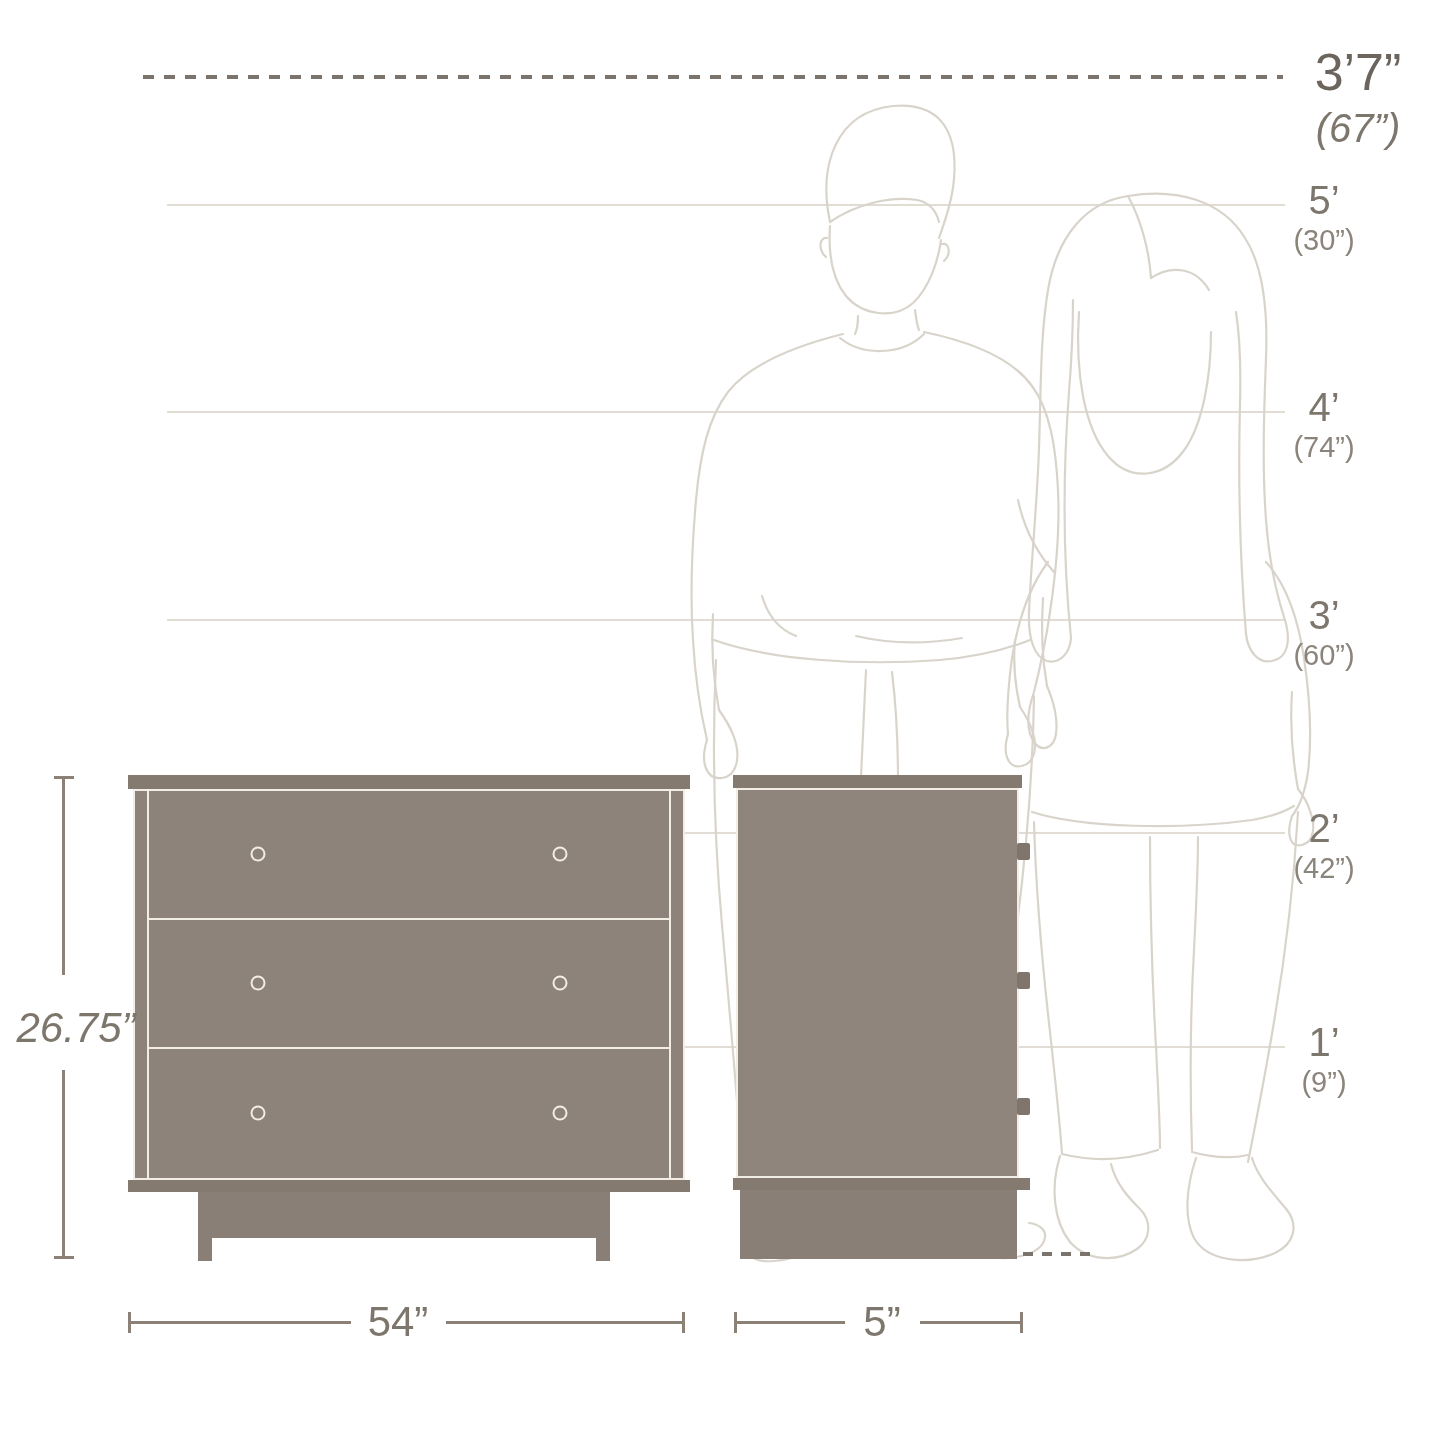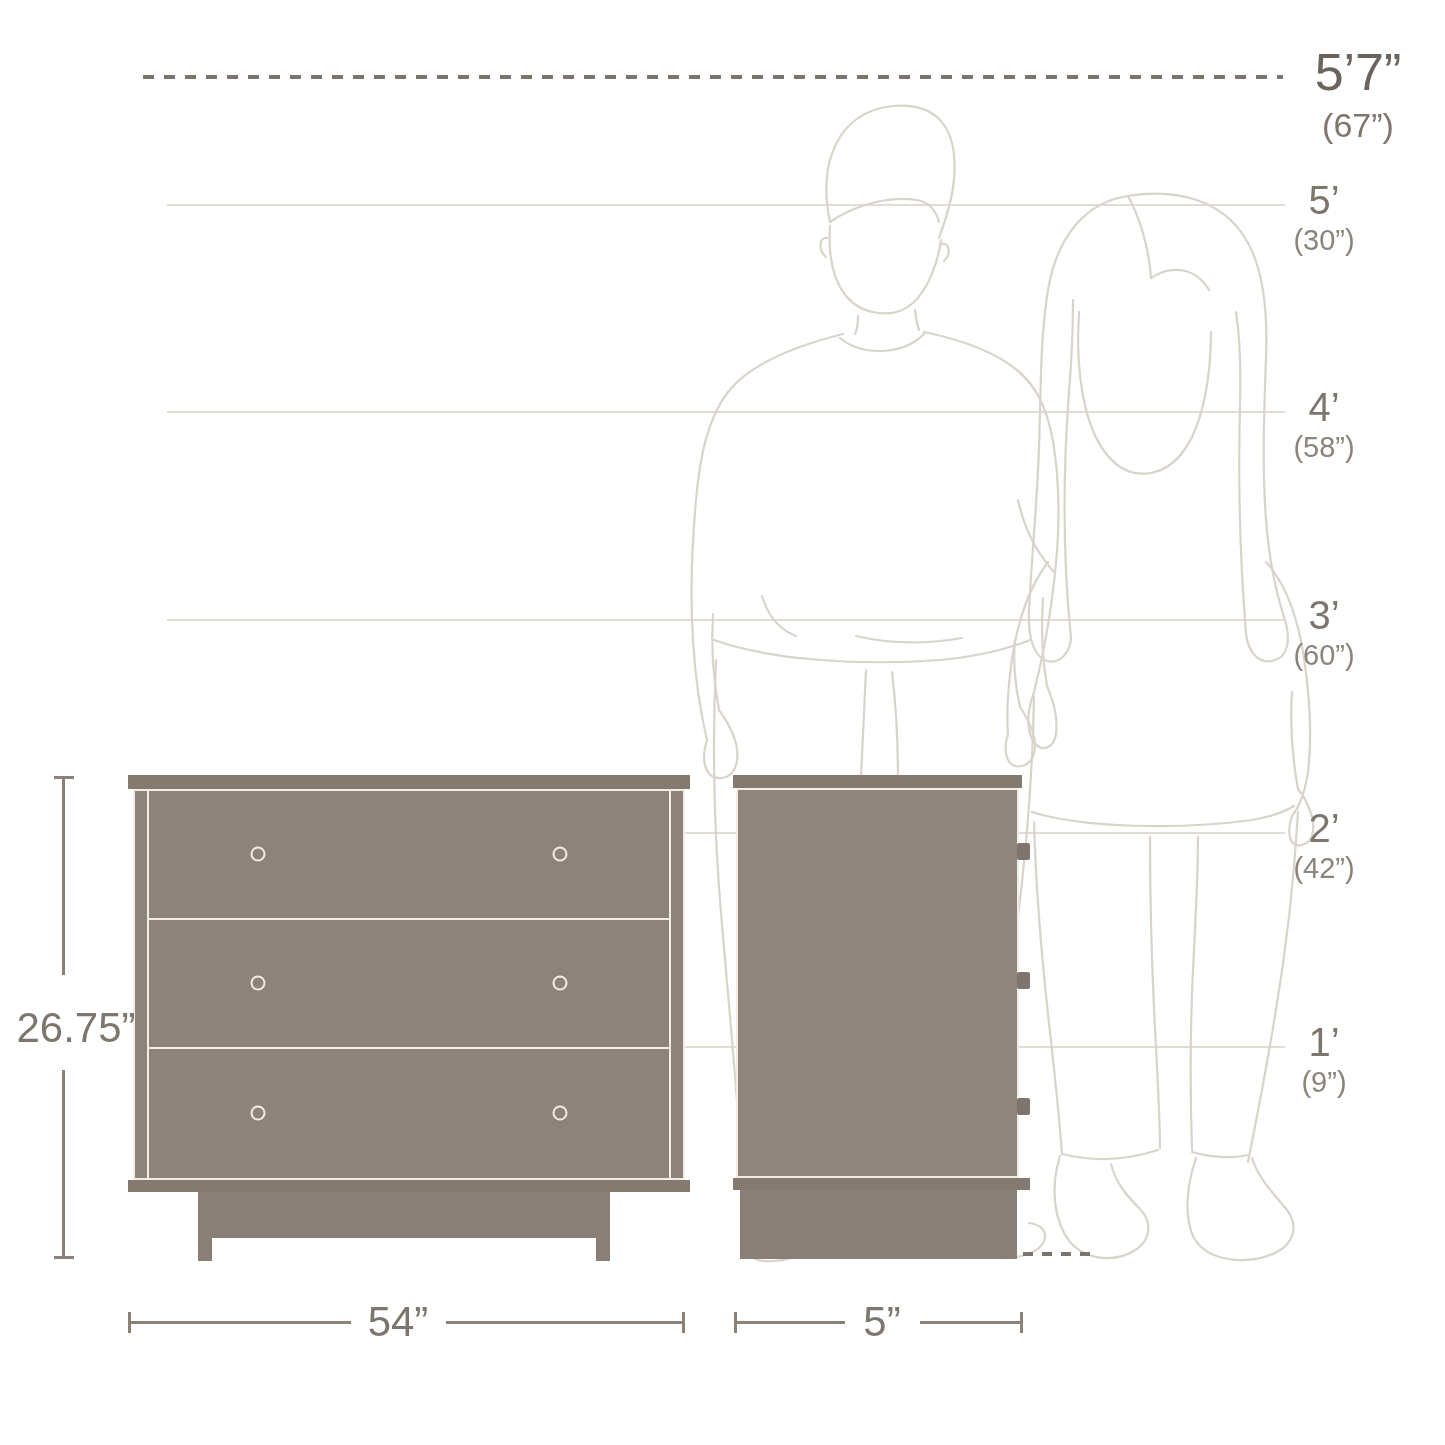--- a/index.html
+++ b/index.html
@@ -18,21 +18,21 @@
   .floor-dash{
     position:absolute;left:1023px;top:1252px;width:70px;height:4px;
     background:repeating-linear-gradient(90deg,#7a746c 0 10px,transparent 10px 19px);
   }
   
   .marker{position:absolute;text-align:center;color:#7d766d;}
   .marker .feet{line-height:1.0;}
   .marker .inches{line-height:1.0;margin-top:6px;color:#8a847b;}
   .m57{left:1278px;width:160px;top:46px;color:#6b655d;}
   .m57 .feet{font-size:52px;}
-  .m57 .inches{font-size:34px;margin-top:10px;color:#7d766d;}
+  .m57 .inches{font-size:40px;margin-top:10px;color:#7d766d;font-style:italic;}
   .m5{left:1244px;width:160px;top:180px;}
   .m4{left:1244px;width:160px;top:387px;}
   .m3{left:1244px;width:160px;top:595px;}
   .m2{left:1244px;width:160px;top:808px;}
   .m1{left:1244px;width:160px;top:1022px;}
   .marker-sm .feet{font-size:40px;}
   .marker-sm .inches{font-size:29px;}
   
   .figures{position:absolute;left:0;top:0;}
   .figures path{fill:none;stroke:#d9d4cb;stroke-width:2.2;stroke-linecap:round;stroke-linejoin:round;}
@@ -66,21 +66,21 @@
   .v-seg{width:3px;left:62px;}
   .v-seg1{top:777px;height:198px;} .v-seg2{top:1070px;height:188px;}
   .h-tick{left:54px;width:20px;height:3px;}
   .h-tick1{top:776px;} .h-tick2{top:1256px;}
   .w-seg{height:3px;top:1321px;}
   .w-seg1{left:129px;width:222px;} .w-seg2{left:446px;width:238px;}
   .d-seg1{left:735px;width:110px;} .d-seg2{left:920px;width:102px;}
   .v-tick{width:3px;height:21px;top:1312px;}
   .v-tick1{left:128px;} .v-tick2{left:682px;} .v-tick3{left:734px;} .v-tick4{left:1020px;}
   .dim-label{position:absolute;color:#7d766d;font-size:42px;text-align:center;line-height:1;}
-  .height-label{left:0;top:1007px;width:152px;}
+  .height-label{left:0;top:1007px;width:152px;font-style:italic;}
   .width-label{left:338px;top:1301px;width:120px;}
   .depth-label{left:822px;top:1301px;width:120px;}
 </style>
 </head>
 <body>
 
 <div class="canvas">
 
   <div class="ref-line ref-5ft"></div>
   <div class="ref-line ref-4ft"></div>
@@ -172,30 +172,30 @@
     <div class="pull pull-2"></div>
     <div class="pull pull-3"></div>
     <div class="side-bottom"></div>
     <div class="side-base"></div>
   </div>
 
   <div class="dash-line"></div>
   <div class="floor-dash"></div>
 
   <div class="marker m57">
-    <div class="feet">5’7”</div>
+    <div class="feet">3’7”</div>
     <div class="inches">(67”)</div>
   </div>
   <div class="marker marker-sm m5">
     <div class="feet">5’</div>
     <div class="inches">(30”)</div>
   </div>
   <div class="marker marker-sm m4">
     <div class="feet">4’</div>
-    <div class="inches">(58”)</div>
+    <div class="inches">(74”)</div>
   </div>
   <div class="marker marker-sm m3">
     <div class="feet">3’</div>
     <div class="inches">(60”)</div>
   </div>
   <div class="marker marker-sm m2">
     <div class="feet">2’</div>
     <div class="inches">(42”)</div>
   </div>
   <div class="marker marker-sm m1">

